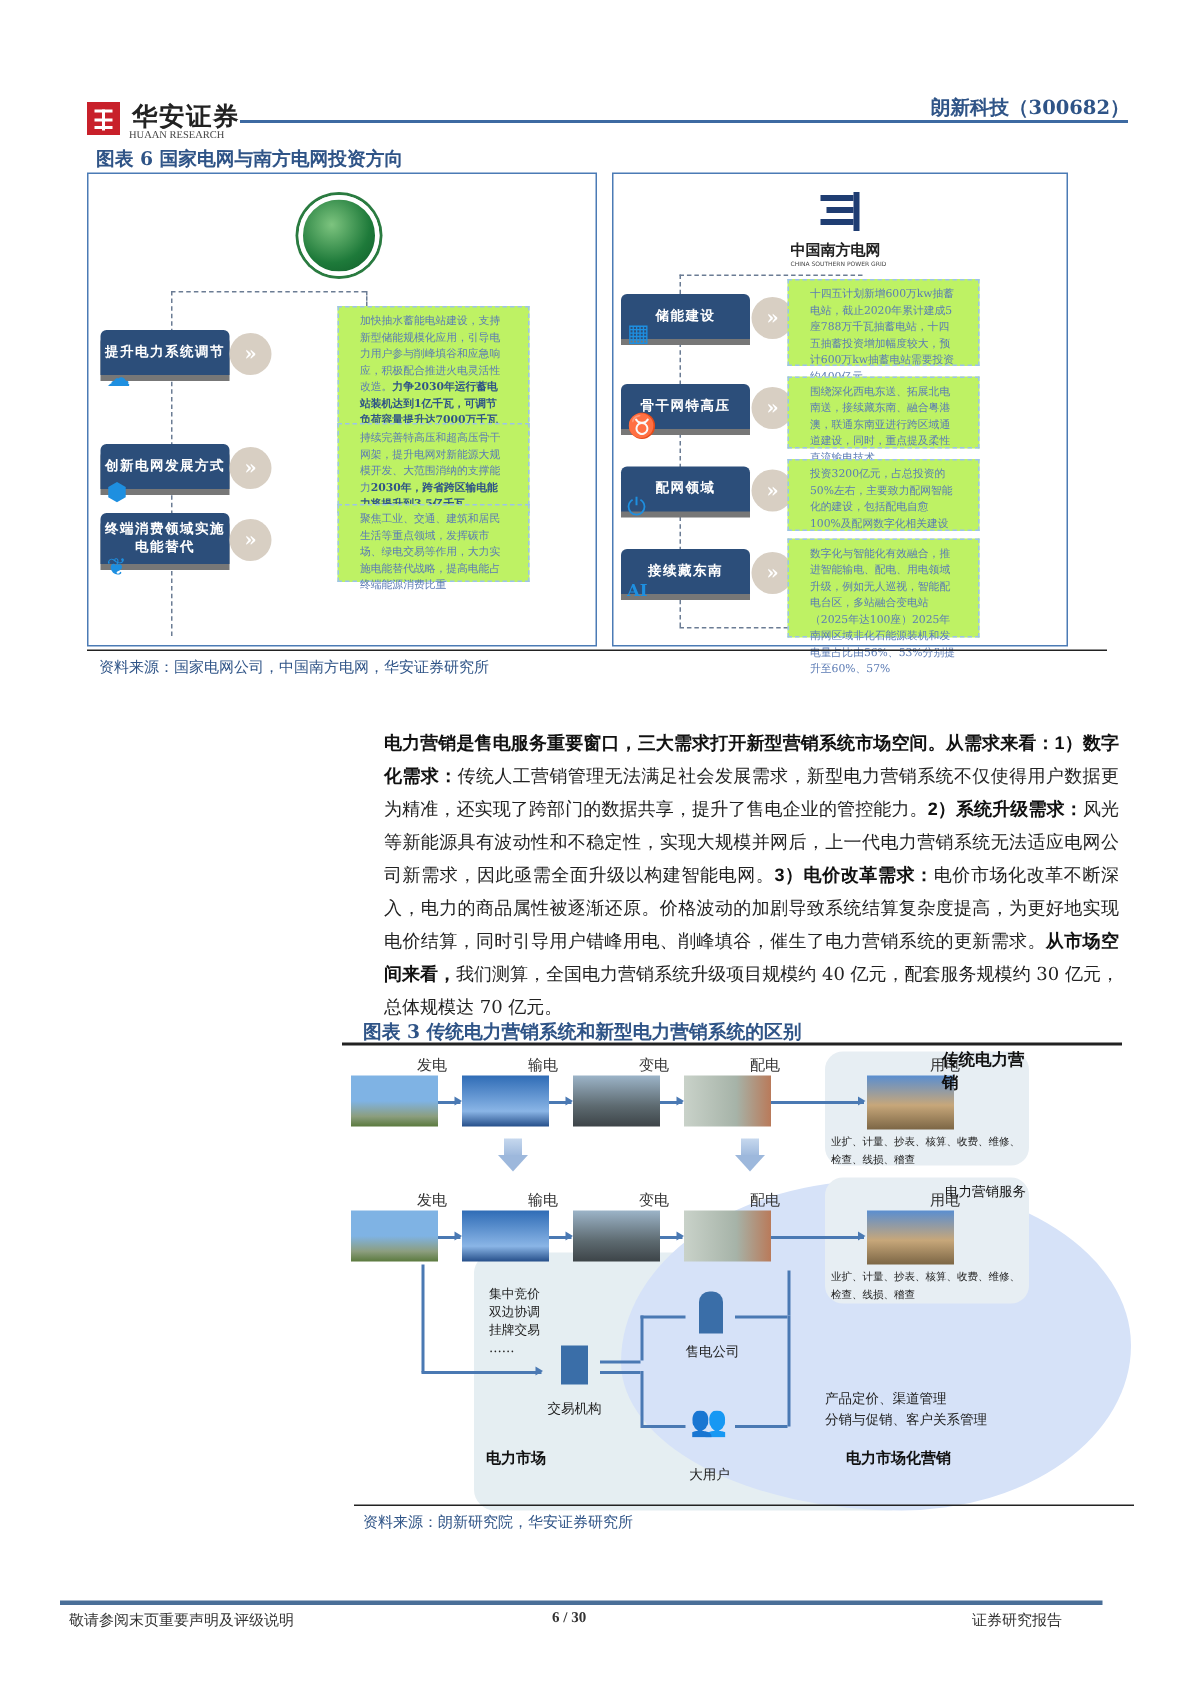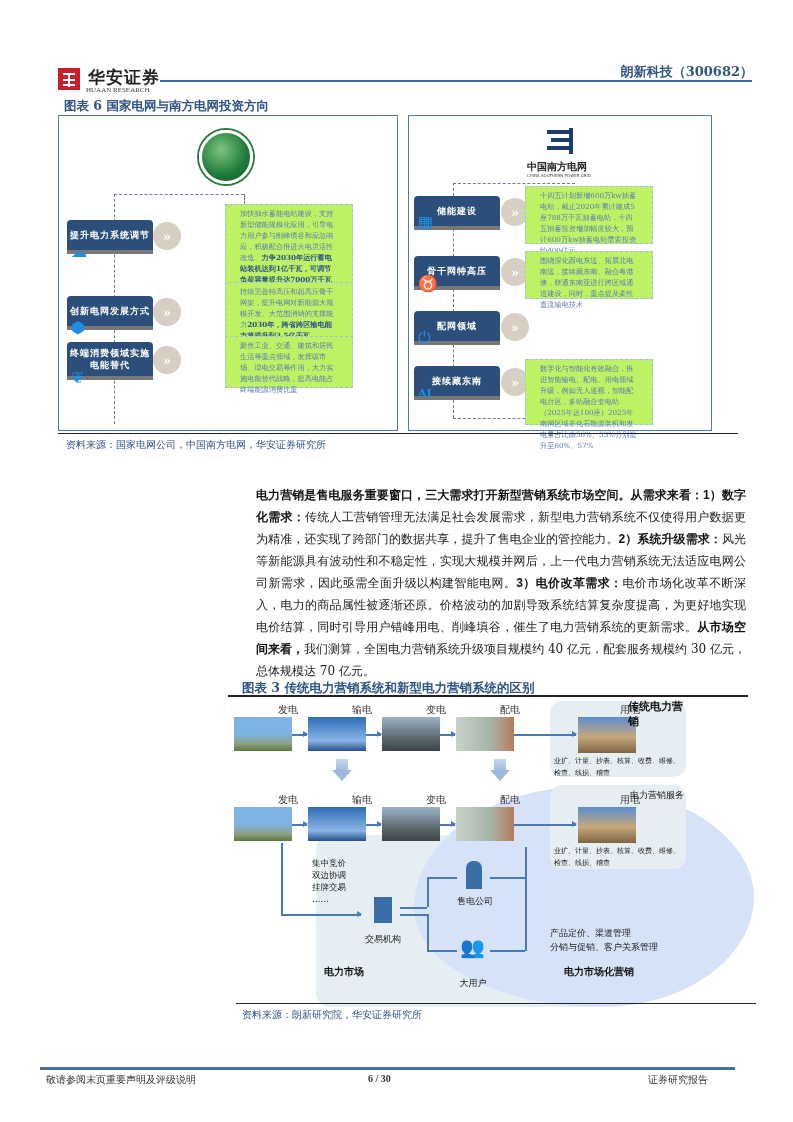--- a/index.html
+++ b/index.html
@@ -97,20 +97,21 @@
   <div class="note" style="left:116px;top:70px;width:128px;height:58px">十四五计划新增600万kw抽蓄电站，截止2020年累计建成5座788万千瓦抽蓄电站，十四五抽蓄投资增加幅度较大，预计600万kw抽蓄电站需要投资约400亿元</div>
 
   <div class="pill" style="left:5px;top:140px;width:86px">骨干网特高压</div>
   <div class="ico" style="left:9px;top:160px">♉</div>
   <div class="chev" style="left:92px;top:142px">»</div>
   <div class="note" style="left:116px;top:135px;width:128px;height:48px">围绕深化西电东送、拓展北电南送，接续藏东南、融合粤港澳，联通东南亚进行跨区域通道建设，同时，重点提及柔性直流输电技术</div>
 
   <div class="pill" style="left:5px;top:195px;width:86px">配网领域</div>
   <div class="ico" style="left:9px;top:214px">⏻</div>
   <div class="chev" style="left:92px;top:197px">»</div>
+  <div class="note" style="left:116px;top:190px;width:128px;height:48px">投资3200亿元，占总投资的50%左右，主要致力配网智能化的建设，包括配电自愈100%及配网数字化相关建设</div>
 
   <div class="pill" style="left:5px;top:250px;width:86px">接续藏东南</div>
   <div class="ico" style="left:9px;top:270px;font-size:11px;font-weight:bold">AI</div>
   <div class="chev" style="left:92px;top:252px">»</div>
   <div class="note" style="left:116px;top:243px;width:128px;height:66px">数字化与智能化有效融合，推进智能输电、配电、用电领域升级，例如无人巡视，智能配电台区，多站融合变电站（2025年达100座）2025年南网区域非化石能源装机和发电量占比由56%、53%分别提升至60%、57%</div>
 </div>
 
 <div class="abs src-line" style="left:58px;top:433px;width:680px"></div>
 <div class="abs src" style="left:66px;top:438px">资料来源：国家电网公司，中国南方电网，华安证券研究所</div>
 
@@ -167,21 +168,21 @@
   <div class="arrow-h" style="left:138px;top:127px;width:15px"></div>
   <div class="arrow-h" style="left:212px;top:127px;width:15px"></div>
   <div class="arrow-h" style="left:286px;top:127px;width:62px"></div>
 
   <div class="abs" style="left:400px;top:92px;width:58px;font-size:9px;text-align:center;line-height:13px;color:#111">电力营销服务</div>
   <div class="abs" style="left:326px;top:148px;width:128px;font-size:7px;line-height:12px;color:#222">业扩、计量、抄表、核算、收费、维修、检查、线损、稽查</div>
 
   <div class="abs" style="left:53px;top:146px;width:1.5px;height:72px;background:#4a79b3"></div>
   <div class="arrow-h" style="left:53px;top:217px;width:80px"></div>
 
-  <div class="abs" style="left:84px;top:160px;font-size:8.5px;line-height:12px;color:#222">
+  <div class="abs" style="left:98px;top:160px;font-size:8.5px;line-height:12px;color:#222">
     <div>集中竞价</div>
     <div>双边协调</div>
     <div>挂牌交易</div>
     <div>……</div>
   </div>
 
   <div class="abs" style="left:146px;top:200px;width:18px;height:26px;background:#3a6ea8"></div>
   <div class="abs" style="left:120px;top:236px;width:70px;font-size:9px;text-align:center;color:#222">交易机构</div>
 
   <div class="abs" style="left:172px;top:210px;width:27px;height:1.5px;background:#4a79b3"></div>

